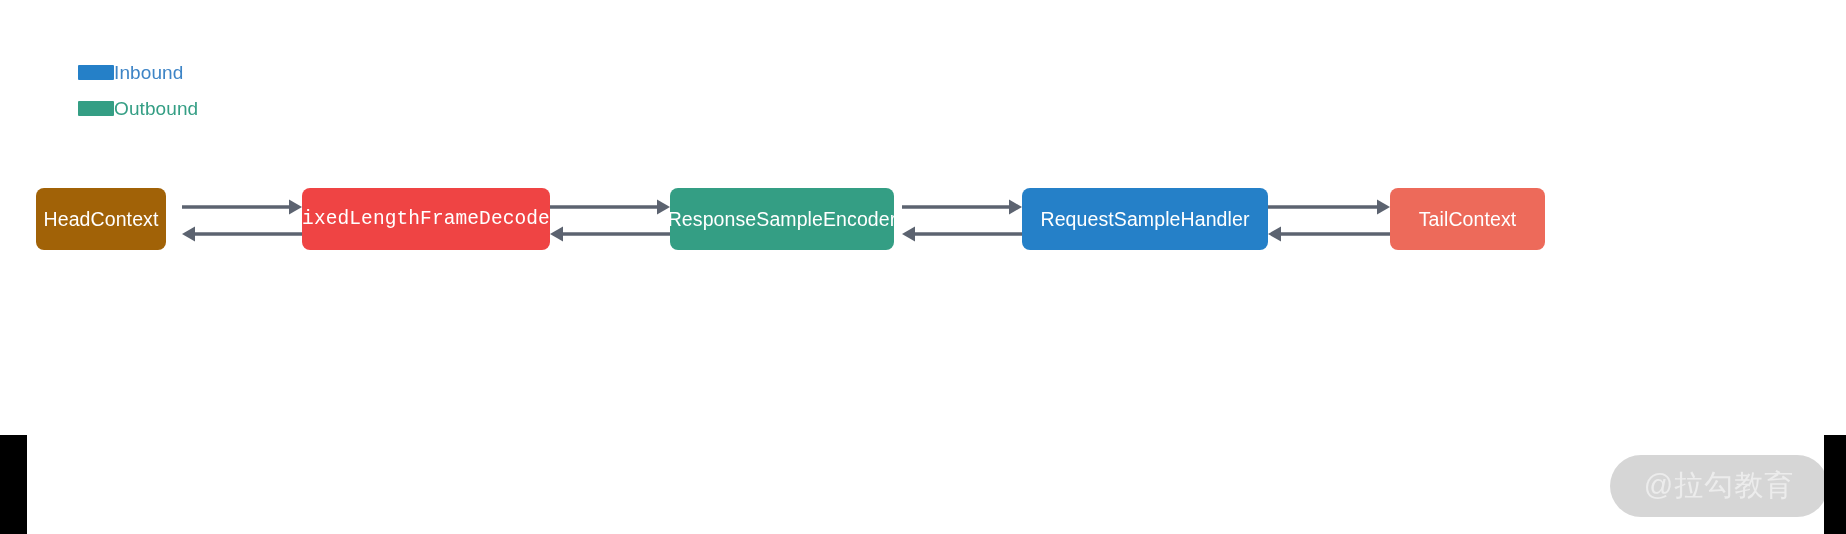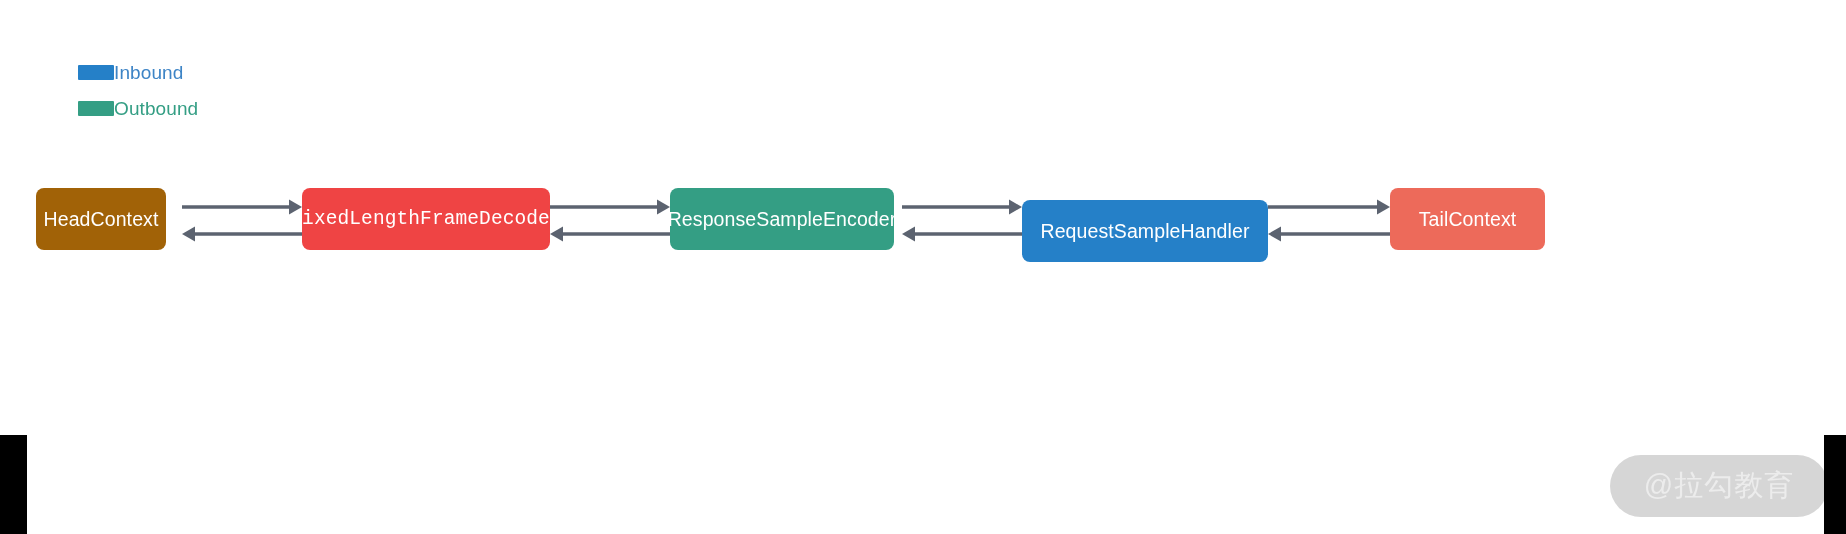--- a/index.html
+++ b/index.html
@@ -118,21 +118,21 @@
   </div>
 
   <div class="node" style="left:302px; width:248px; background:#ef4444;font-family:Liberation Mono, monospace;">
     <span>FixedLengthFrameDecoder</span>
   </div>
 
   <div class="node" style="left:670px; width:224px; background:#349e84;">
     <span>ResponseSampleEncoder</span>
   </div>
 
-  <div class="node" style="left:1022px; width:246px; background:#2580c8;margin-top:12px;">
+  <div class="node" style="left:1022px; width:246px; background:#2580c8;">
     <span>RequestSampleHandler</span>
   </div>
 
   <div class="node" style="left:1390px; width:155px; background:#ed6a5a;">
     <span>TailContext</span>
   </div>
 
   <div class="connector" style="left:182px; width:120px;">
     <svg class="conn-svg" width="120" height="62" viewBox="0 0 120 62">
       <g>

